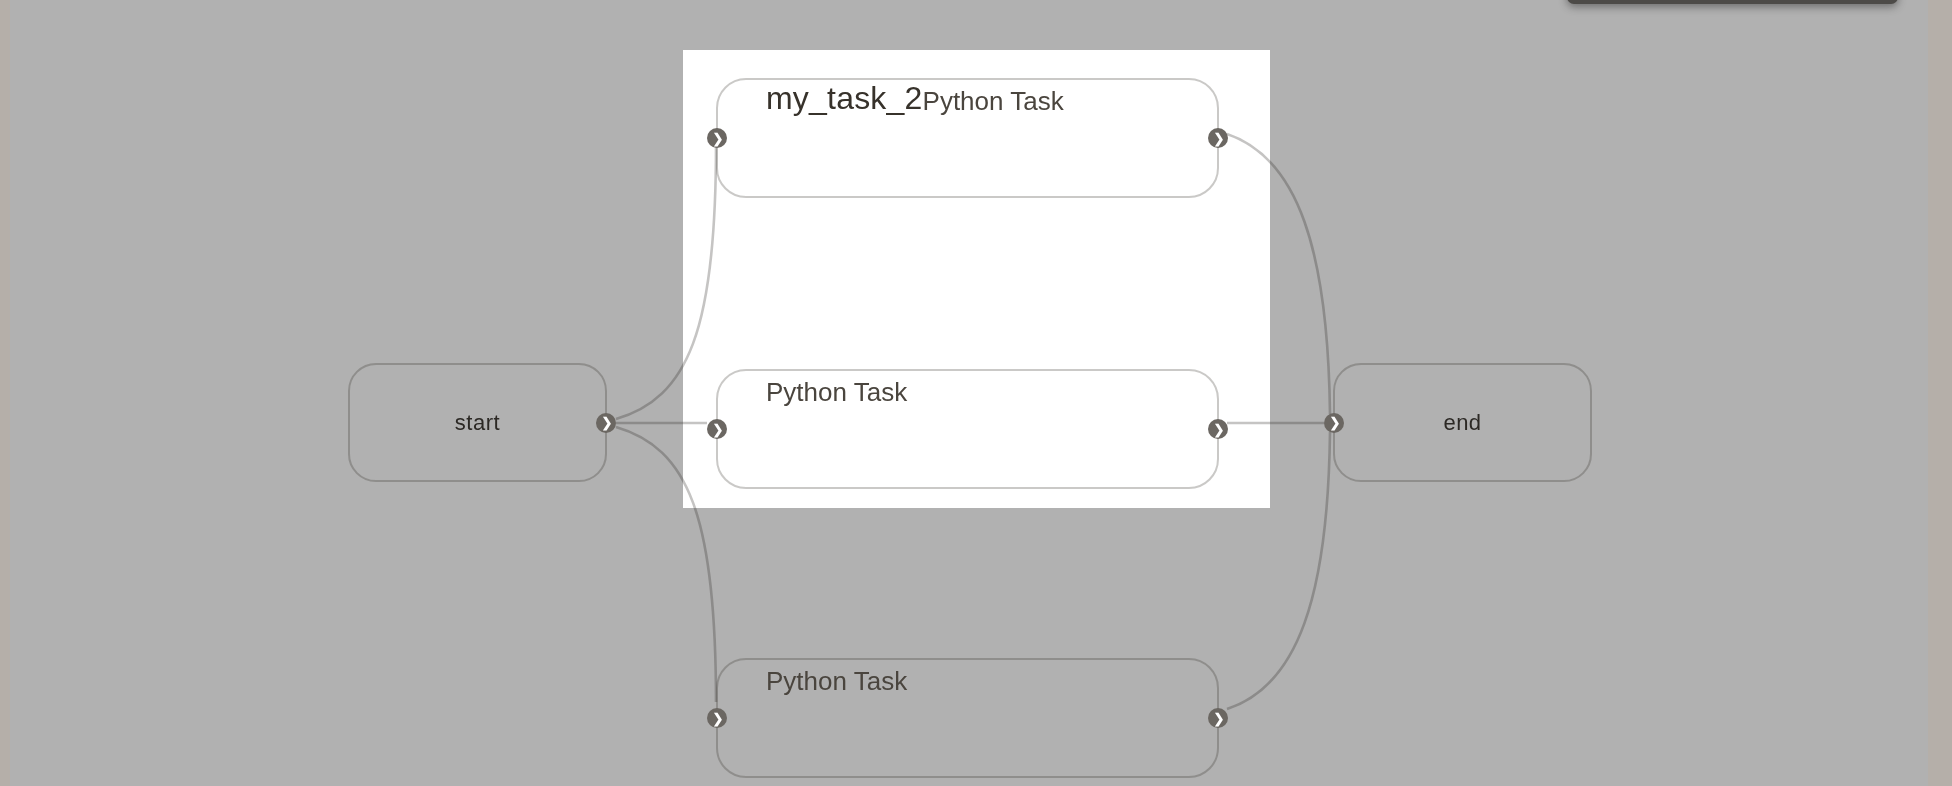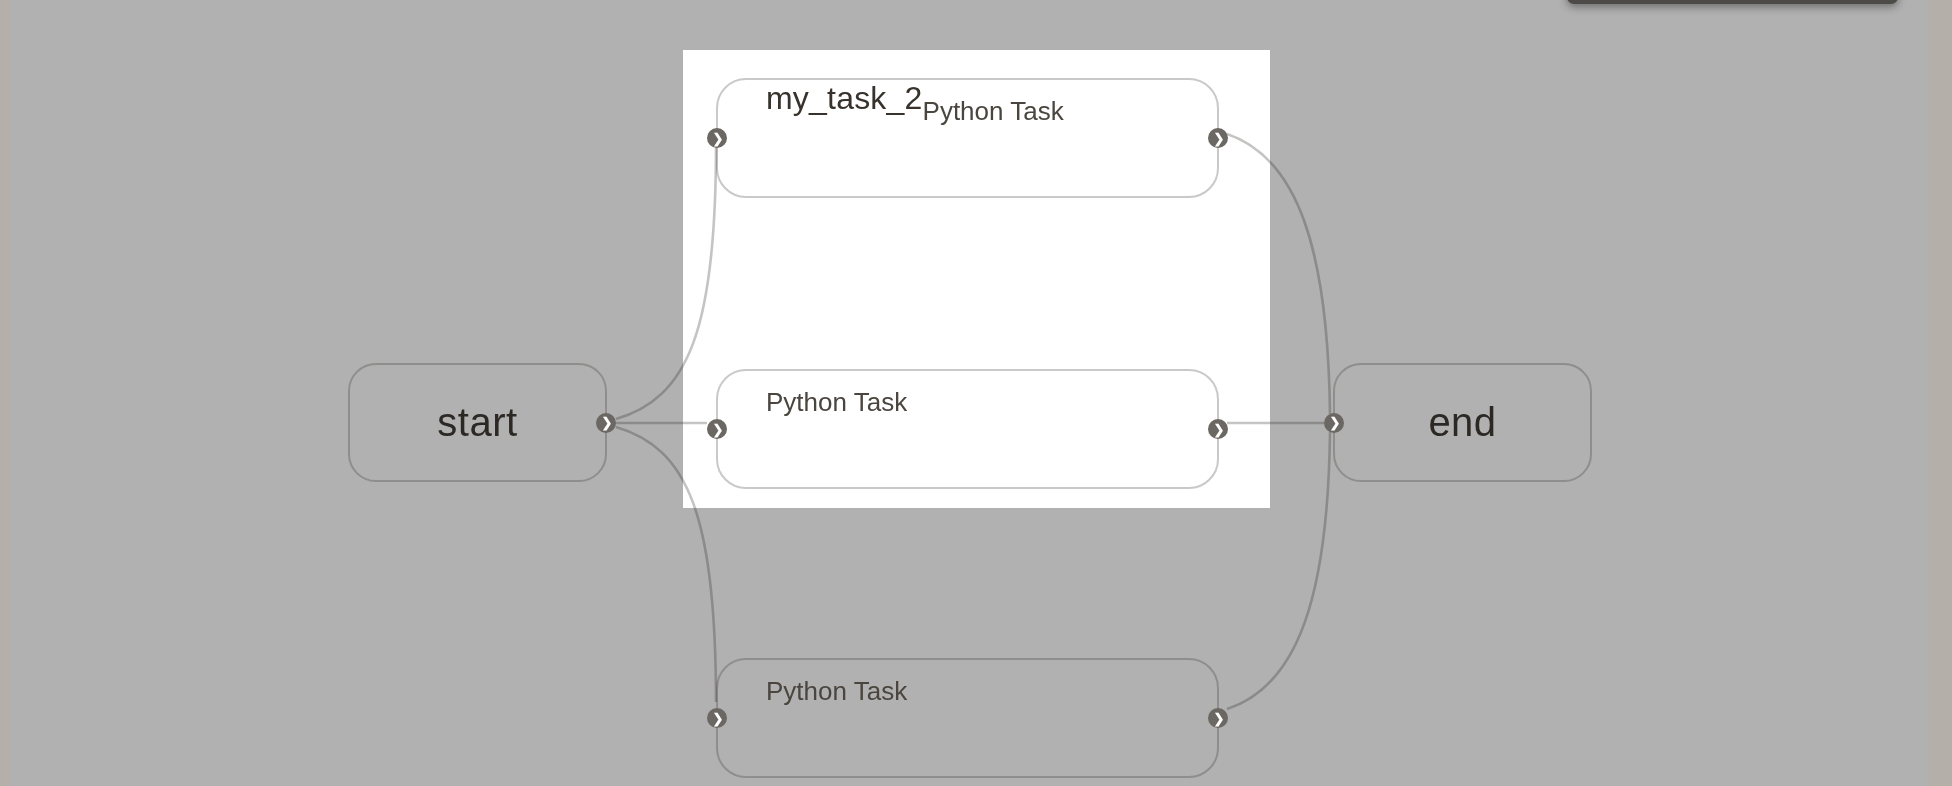--- a/index.html
+++ b/index.html
@@ -62,24 +62,24 @@
     width: 259px; height: 119px;
     border-radius: 28px;
     display: flex; align-items: center; justify-content: center;
   }
   .node-title {
     font-size: 32px; font-weight: 500; color: #37322b;
     line-height: 1.15; letter-spacing: 0.2px;
   }
   .node-subtitle {
     font-size: 26px; font-weight: 400; color: #4a453e;
-    line-height: 1.15; margin-top: 17px;
+    line-height: 1.15; margin-top: 7px;
   }
   .terminal-label {
-    font-size: 40px; font-weight: 400; color: #2c2925;
+    font-size: 22px; font-weight: 400; color: #2c2925;
     letter-spacing: 0.5px;
   }
 
   
   .handle {
     position: absolute;
     width: 20px; height: 20px;
     border-radius: 50%;
     background: #6b6762;
     top: 50%;

